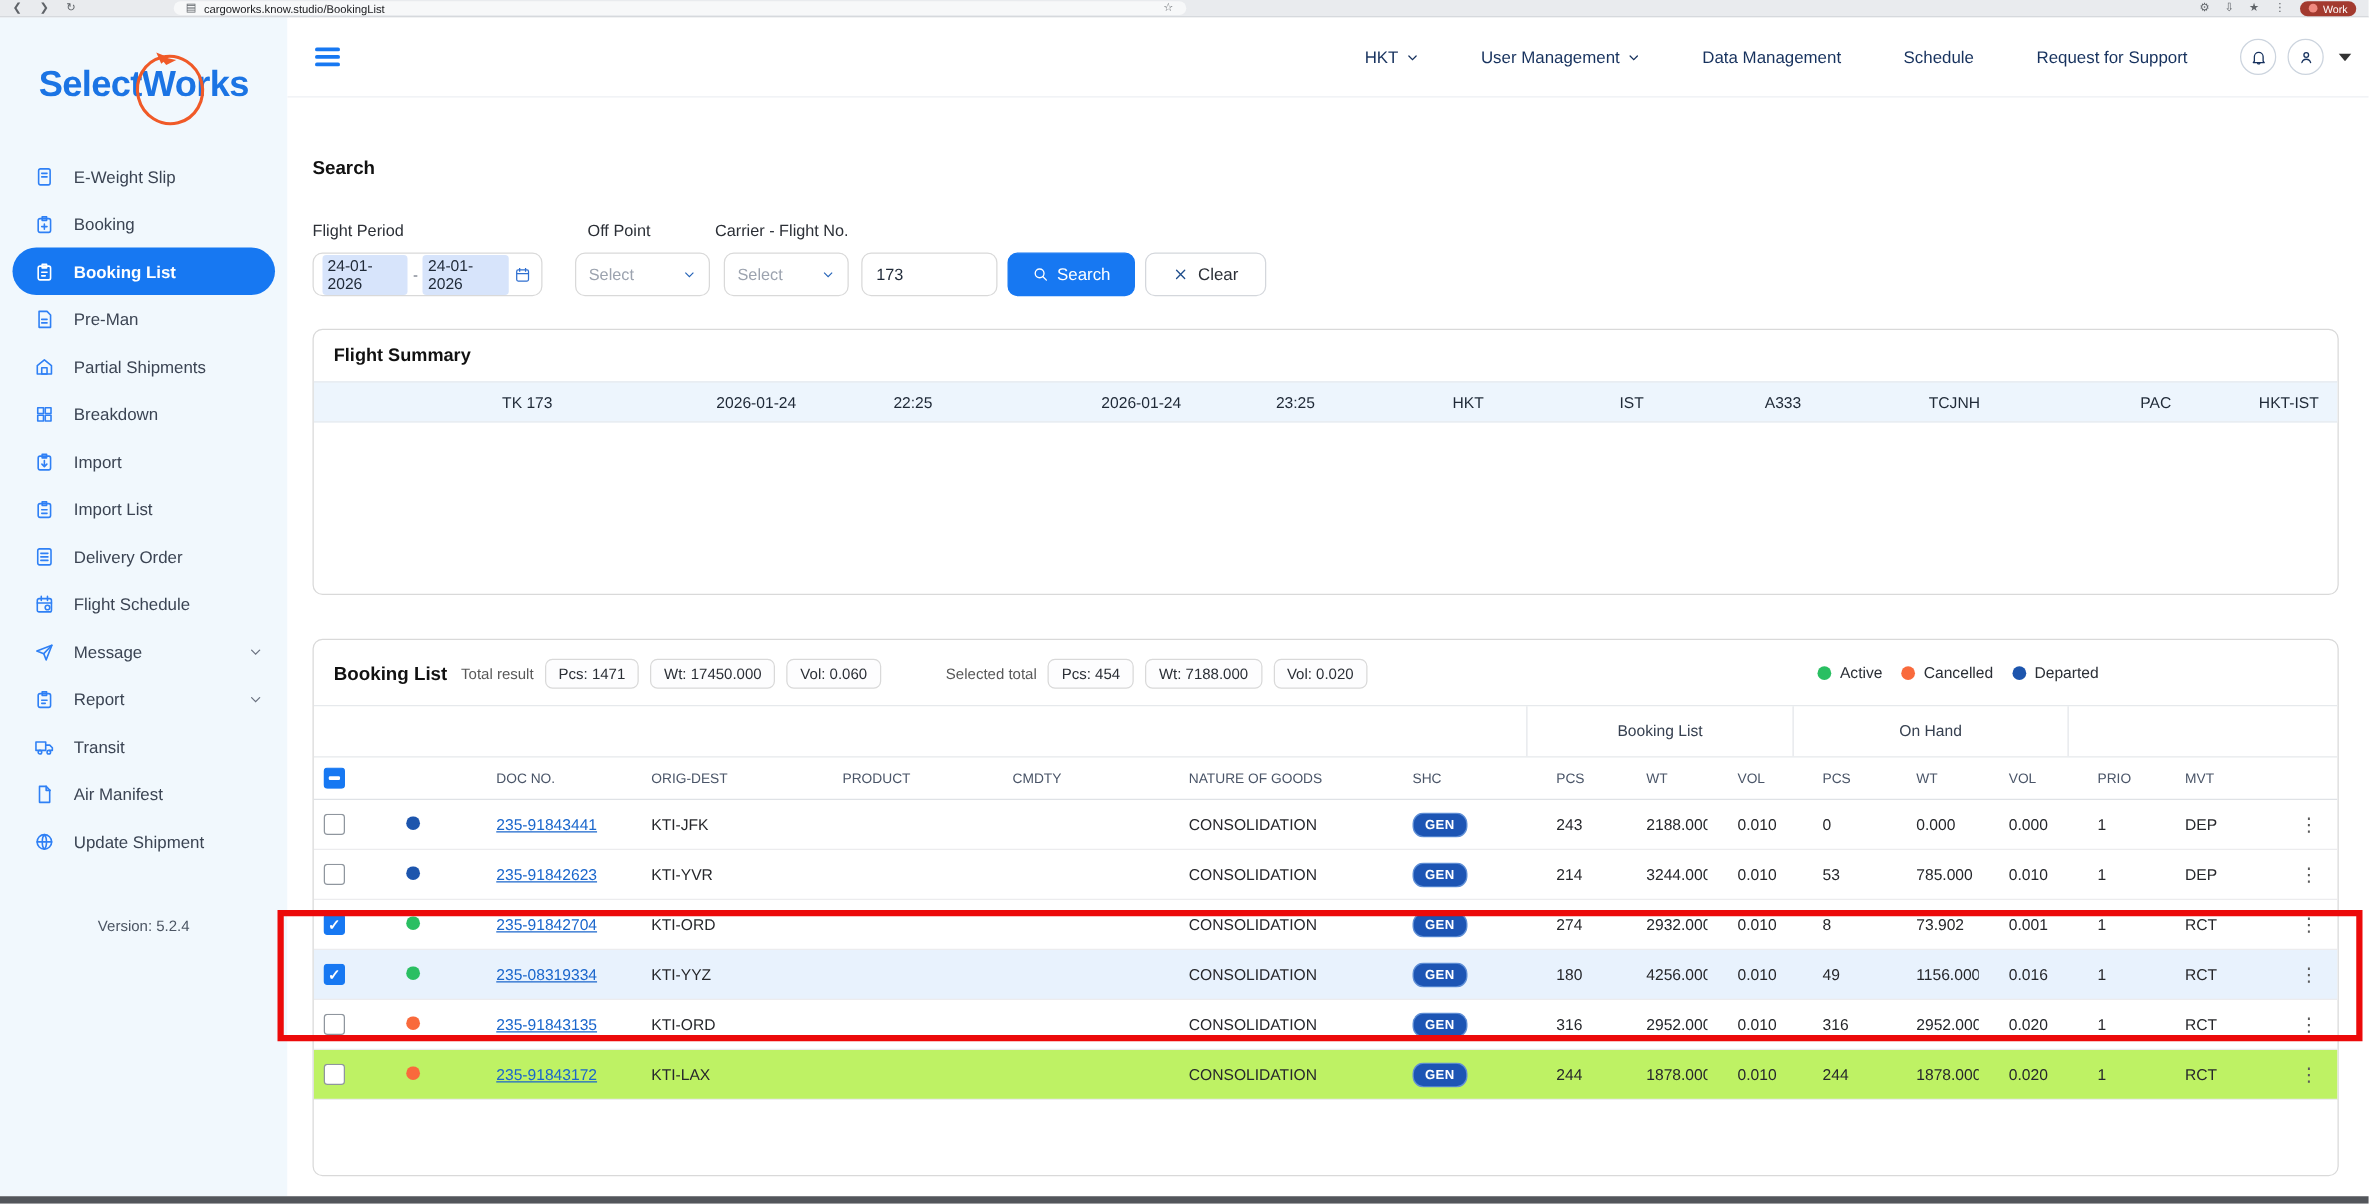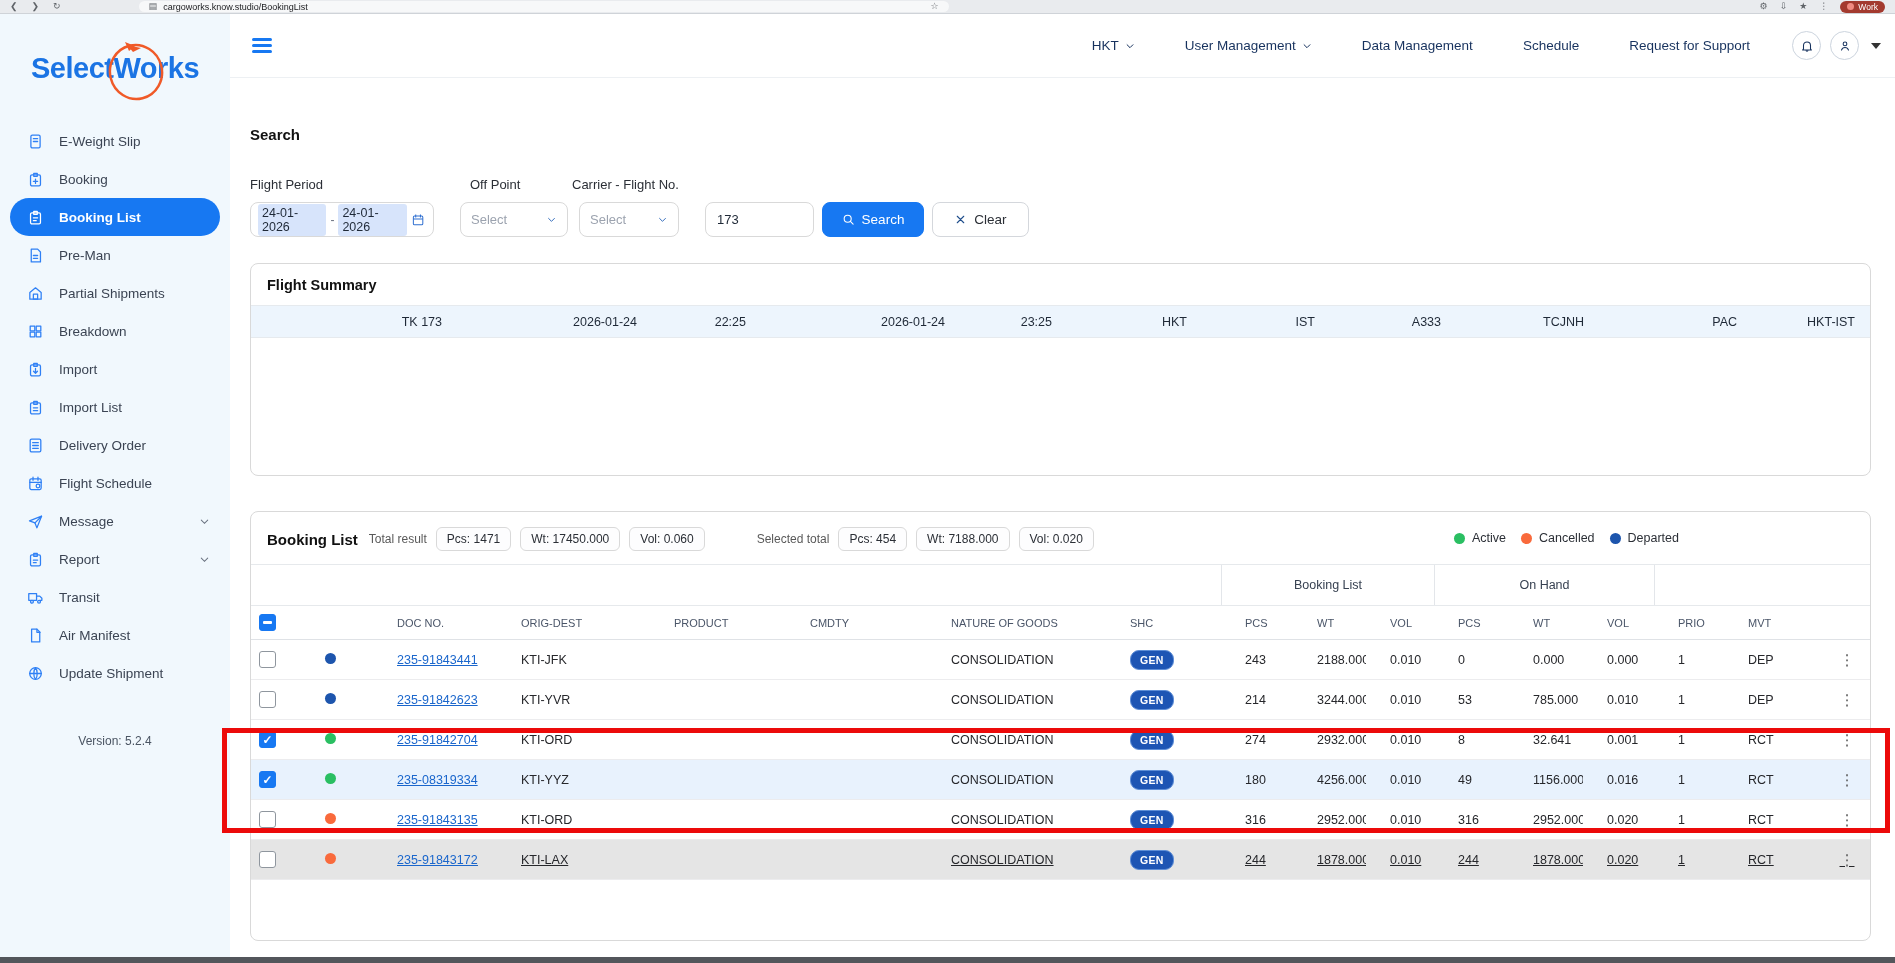--- a/index.html
+++ b/index.html
@@ -89,21 +89,21 @@
   .grp-lead { grid-column:1/9; height:100%; }
 
   .th-row { height:34px; border-bottom:1px solid #dfe2e6; font-size:11px; color:#4a5568; }
   .cell { padding-left:24px; white-space:nowrap; overflow:hidden; }
   .cell-cb { padding-left:8px; }
   .cell-dot { padding-left:14px; }
   .cell-kebab { padding-left:0; text-align:center; }
 
   .row { height:40px; border-bottom:1px solid #ececee; font-size:12.5px; color:#26272b; cursor:pointer; }
   .row.selected { background:#e8f2fd; }
-  .row.striped { background:#e5e5e5;text-decoration:underline; }
+  .row.striped { background:#bef264; }
   .checkbox { width:17px; height:17px; border:1.6px solid #8f969e; border-radius:3px; background:#fff; display:flex; align-items:center; justify-content:center; cursor:pointer; }
   .checkbox.checked, .checkbox.indet { background:#1778f2; border-color:#1778f2; color:#fff; font-size:12px; line-height:1; }
   .checkbox.indet::after { content:""; width:9px; height:2.4px; background:#fff; border-radius:1px; }
   .checkbox.checked::after { content:"\2713"; color:#fff; font-size:12px; font-weight:700; }
   .status-dot { width:11px; height:11px; border-radius:50%; display:inline-block; }
   .doc-link { color:#1a66cc; text-decoration:underline; cursor:pointer; }
   .gen-badge { display:inline-block; background:#1d55b4; border:1px solid #5e8ed6; color:#fff; font-size:10.5px; font-weight:700; padding:3px 9px; border-radius:9px; letter-spacing:0.3px; }
   .kebab { color:#595959; font-size:15px; cursor:pointer; }
 
   
@@ -345,21 +345,21 @@
             <svg class="sel-caret" viewBox="0 0 24 24">
                 <path d="M5 9l7 7 7-7"></path>
               </svg>
           </div>
           <div class="select-box" style="width:100px; margin-left:11px">
             <span>Select</span>
             <svg class="sel-caret" viewBox="0 0 24 24">
                 <path d="M5 9l7 7 7-7"></path>
               </svg>
           </div>
-          <div class="text-input" style="margin-left:26px">
+          <div class="text-input" style="margin-left:10px">
             <span>173</span>
           </div>
           <div class="btn btn-search" style="margin-left:8px">
             <svg viewBox="0 0 24 24">
                 <circle cx="10.5" cy="10.5" r="6.5"></circle>
                 <path d="M15.5 15.5 20.5 20.5"></path>
               </svg>
             <span>Search</span>
           </div>
           <div class="btn btn-clear" style="margin-left:8px">
@@ -493,21 +493,21 @@
                 <div class="cell"><a class="doc-link">235-91842704</a></div>
                 <div class="cell">KTI-ORD</div>
                 <div class="cell"></div>
                 <div class="cell"></div>
                 <div class="cell">CONSOLIDATION</div>
                 <div class="cell"><span class="gen-badge">GEN</span></div>
                 <div class="cell">274</div>
                 <div class="cell">2932.000</div>
                 <div class="cell">0.010</div>
                 <div class="cell">8</div>
-                <div class="cell">32.641</div>
+                <div class="cell">73.902</div>
                 <div class="cell">0.001</div>
                 <div class="cell">1</div>
                 <div class="cell">RCT</div>
                 <div class="cell cell-kebab"><span class="kebab">⋮</span></div>
               </div>
               <div class="t-grid row selected">
                 <div class="cell cell-cb">
                   <div class="checkbox checked"></div>
                 </div>
                 <div class="cell cell-dot"><span class="status-dot" style="background:#2abf62"></span></div>

